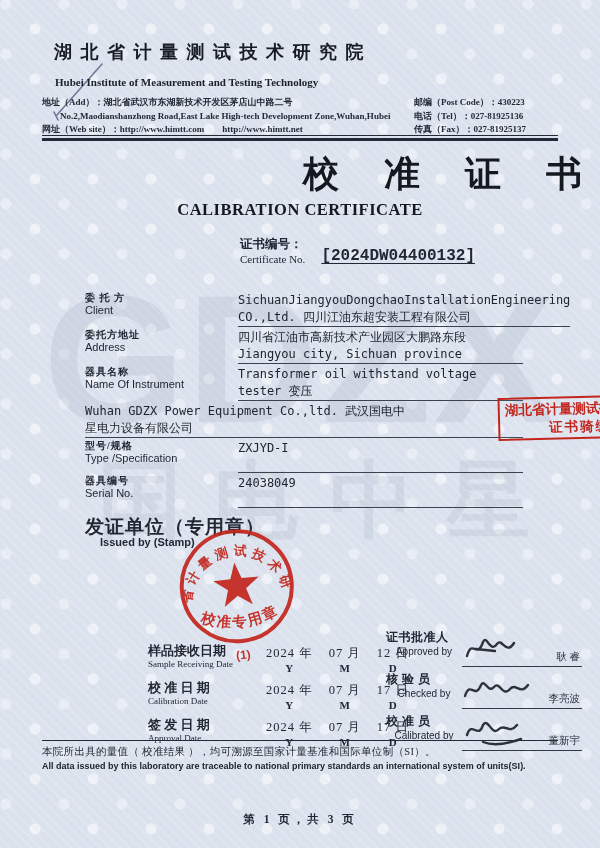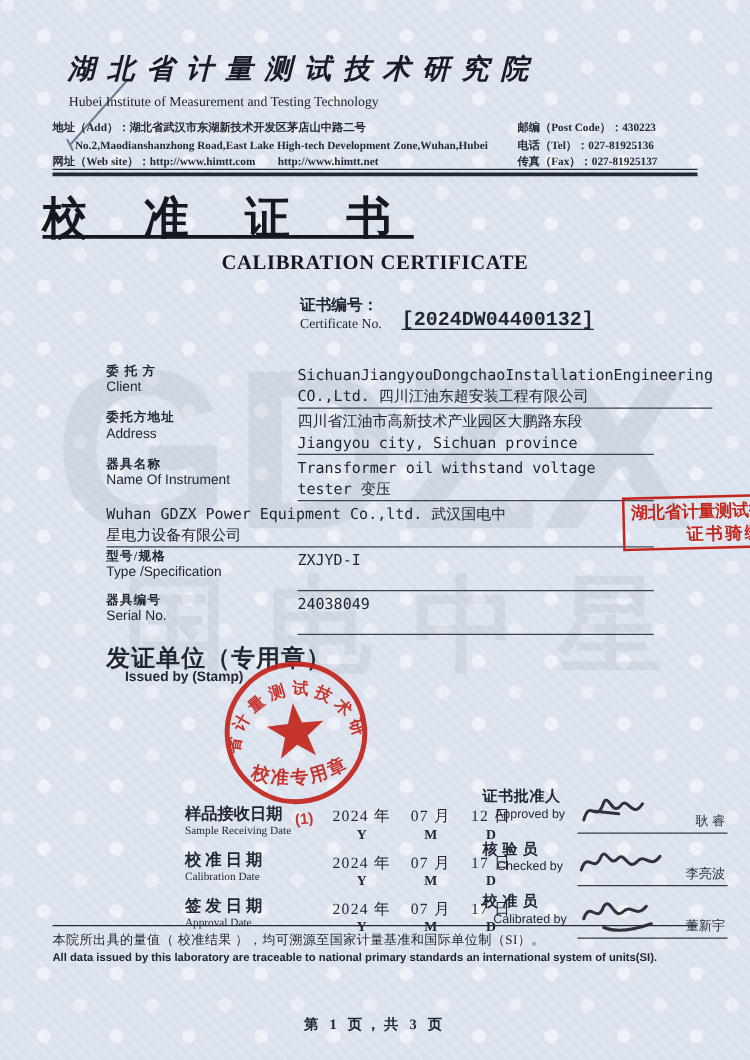--- a/index.html
+++ b/index.html
@@ -16,31 +16,31 @@
     color:#222833;
   }
   .abs{position:absolute;}
   .z1{z-index:2;}
   
   .wm{position:absolute;left:0;width:100%;text-align:center;z-index:1;pointer-events:none;
       font-family:"Liberation Sans","DejaVu Sans",sans-serif;font-weight:800;white-space:nowrap;}
   .wm-letters{top:268px;font-size:182px;line-height:1;color:rgba(138,150,170,.17);letter-spacing:2px;}
   .wm-cn{top:458px;font-size:84px;line-height:1;color:rgba(138,150,170,.15);letter-spacing:32px;padding-left:30px;}
   
-  .inst-cn{left:54px;top:40px;font-size:22px;font-weight:700;letter-spacing:2px;color:#171c26;font-style:italic;}
-  .inst-en{left:55px;top:76px;font-size:11px;font-weight:400;color:#1b2029;}
+  .inst-cn{left:54px;top:40px;font-size:18px;font-weight:700;letter-spacing:2px;color:#171c26;}
+  .inst-en{left:55px;top:76px;font-size:11px;font-weight:700;color:#1b2029;}
   .addr{left:42px;top:96px;width:520px;display:flex;font-size:9px;font-weight:600;line-height:1.5;color:#242a35;}
   .addr-left{width:372px;}
   .addr-left .l2{padding-left:18px;}
   .addr-right{width:148px;}
   .rule{left:42px;top:135px;width:516px;height:6px;border-top:1.5px solid #242a35;}
   .rule::after{content:"";display:block;margin-top:2px;height:2.6px;background:#242a35;}
   
-  .title-cn{left:0;top:150px;width:100%;text-align:left;font-size:36px;font-weight:700;
-            letter-spacing:18px;padding-left:34px;box-sizing:border-box;color:#14181f;text-decoration:underline;}
+  .title-cn{left:0;top:150px;width:100%;text-align:right;font-size:36px;font-weight:700;
+            letter-spacing:18px;padding-left:34px;box-sizing:border-box;color:#14181f;}
   .title-en{left:0;top:200px;width:100%;text-align:center;font-size:16.5px;font-weight:700;
             letter-spacing:.5px;color:#14181f;}
   .certno{left:240px;top:236px;display:flex;align-items:flex-end;}
   .certno .lbl-cn{font-size:12.5px;font-weight:700;}
   .certno .lbl-en{font-size:11px;}
   .certno .val{margin-left:16px;margin-top:1px;font-size:16px;font-weight:700;
                font-family:Liberation Mono, monospace;
                text-decoration:underline;text-underline-offset:3px;}
   
   .fields{left:85px;top:292px;width:438px;}

